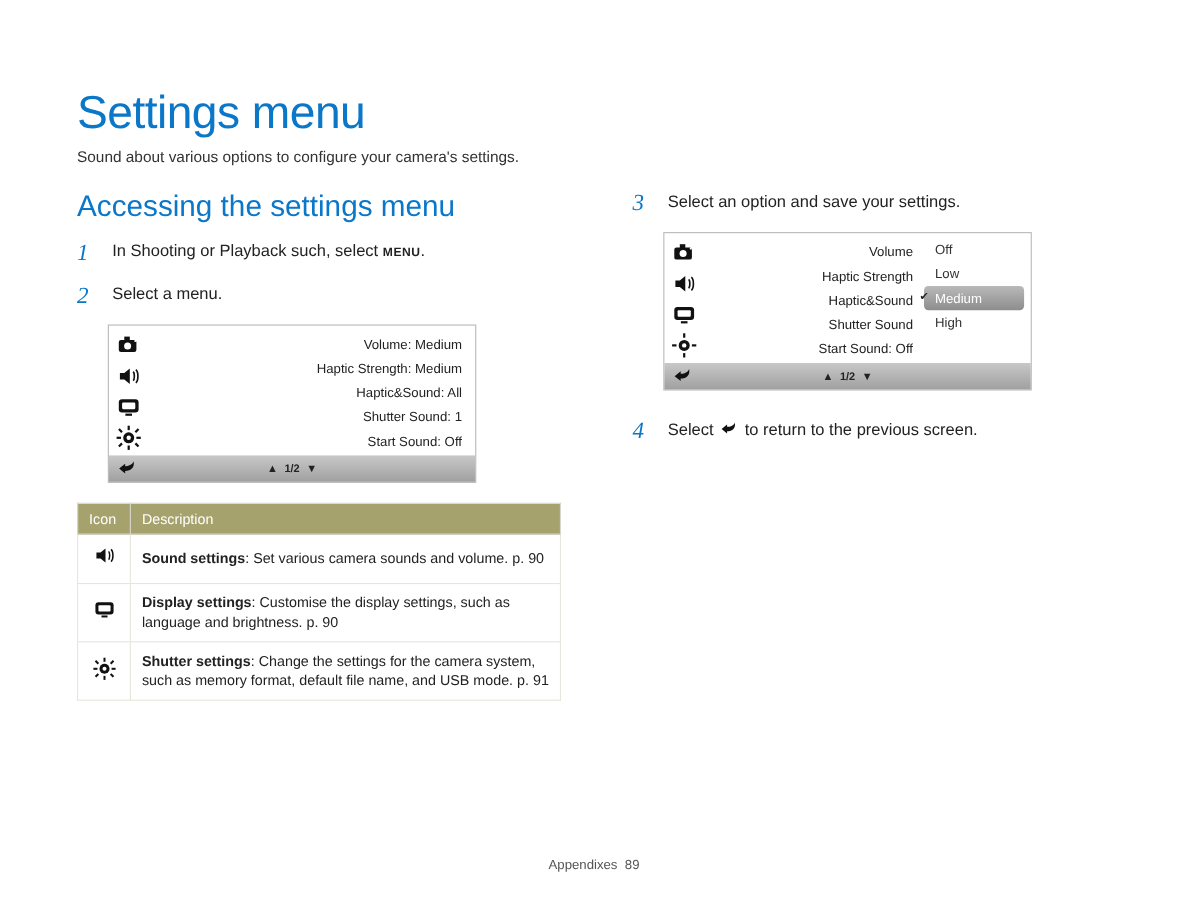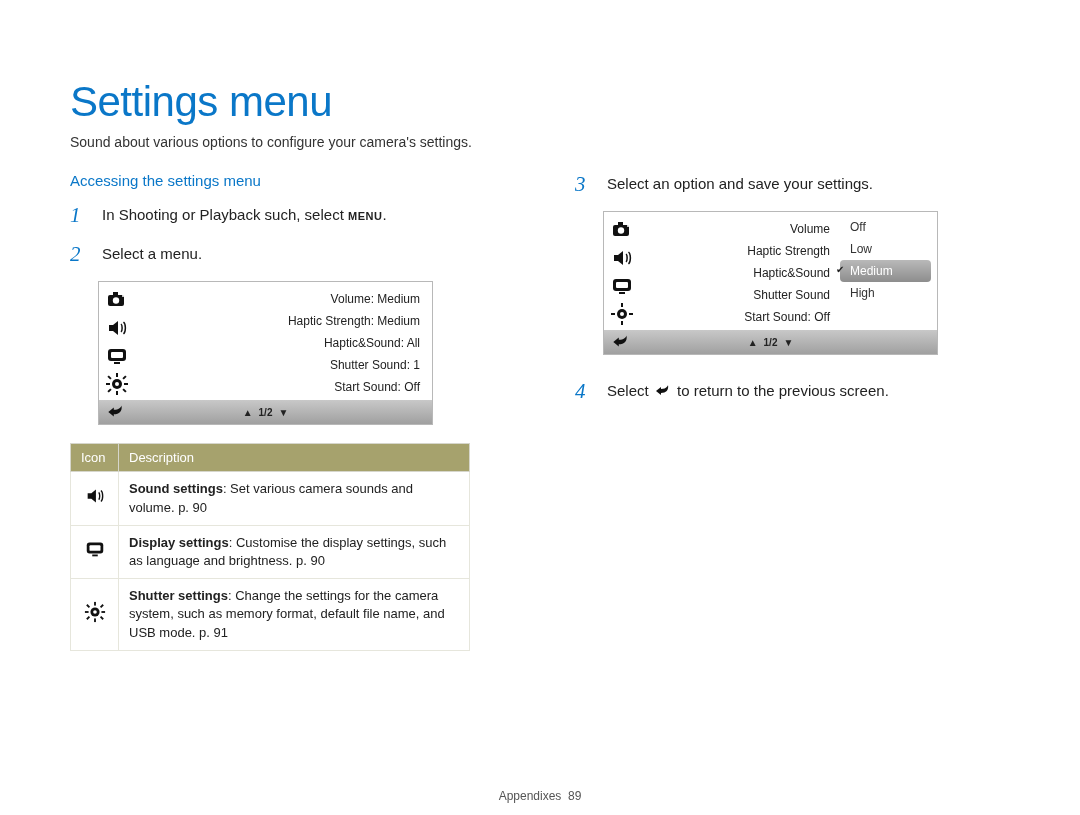--- a/index.html
+++ b/index.html
@@ -33,21 +33,21 @@
     display: flex;
     gap: 70px;
   }
   .col {
     flex: 1;
     min-width: 0;
   }
   h2.subtitle {
     color: #0a77c8;
     font-weight: 400;
-    font-size: 15px;
+    font-size: 27px;
     margin: 0 0 14px 0;
   }
   .step {
     display: flex;
     gap: 14px;
     font-size: 15px;
     color: #222;
     margin-bottom: 14px;
     line-height: 1.6;
   }
@@ -169,21 +169,21 @@
     display: flex;
     align-items: center;
     justify-content: center;
     gap: 6px;
   }
   .chev { font-size: 10px; }
 
   
   table.icon-table {
     border-collapse: collapse;
-    width: 400px;
+    width: 440px;
     margin-left: 0;
     font-size: 13px;
   }
   .icon-table th {
     background: #a6a26d;
     color: #fff;
     font-weight: 400;
     text-align: left;
     padding: 6px 10px;
     border: 1px solid #d6d6cc;
@@ -204,21 +204,21 @@
   .back-inline {
     display:inline-block;
     width:20px;height:18px;
     position:relative;
     vertical-align:-3px;
   }
   .back-inline svg{width:20px;height:18px;}
 
   .footer-note {
     position: absolute;
-    bottom: 12px;
+    bottom: 22px;
     left: 0;
     width: 100%;
     text-align: center;
     font-size: 12px;
     color: #555;
   }
 </style>
 </head>
 <body>
 

